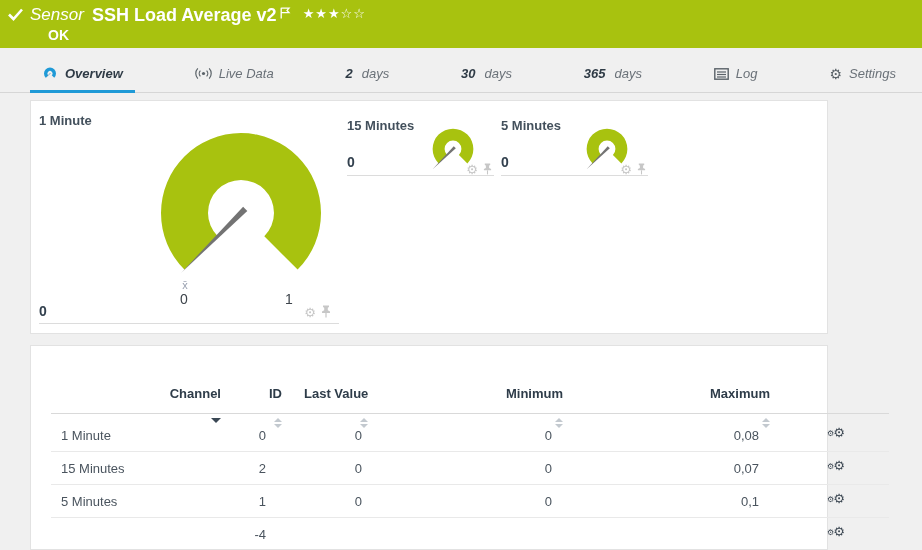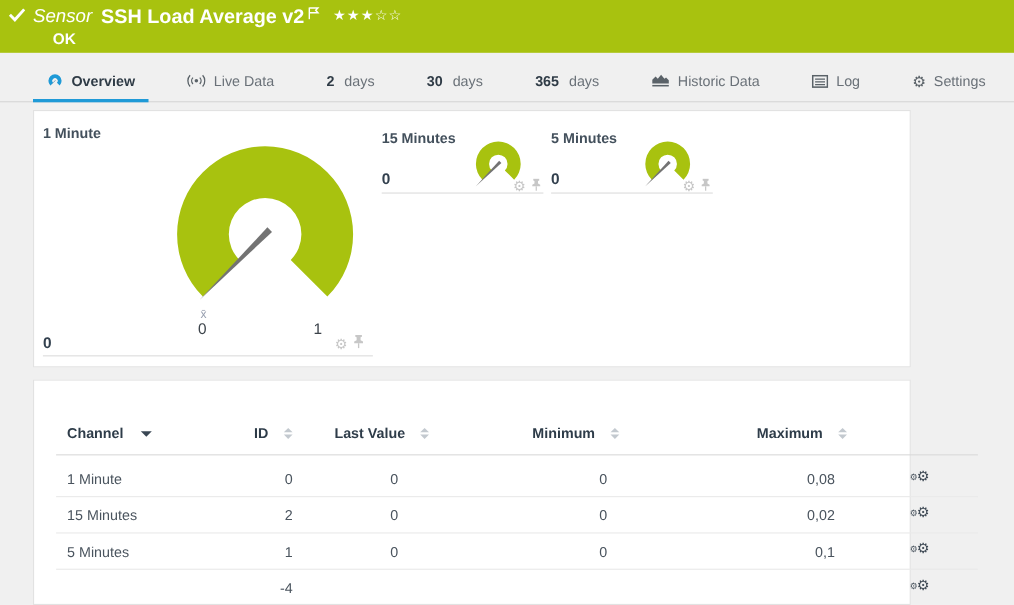--- a/index.html
+++ b/index.html
@@ -14,21 +14,21 @@
   .gb-line1 { position:absolute; left:30px; top:4px; display:flex; align-items:flex-start; }
   .gb-kind { font-style:italic; font-size:17px; margin-right:8px; line-height:22px; }
   .gb-title { font-weight:bold; font-size:18px; line-height:22px; }
   .gb-flag { margin-left:3px; margin-top:1px; }
   .gb-stars { margin-left:12px; font-size:13px; letter-spacing:1px; margin-top:2px; }
   .gb-status { position:absolute; left:48px; top:27px; font-size:14px; font-weight:bold; }
 
   
   .tab-bar { position:absolute; top:48px; left:0; width:922px; height:45px;
     display:flex; align-items:flex-end; justify-content:space-between;
-    padding:0 14px 0 30px; border-bottom:1px solid #d6d6d6; }
+    padding:0 14px 0 30px; border-bottom:1px solid #d6d6d6;font-style:italic; }
   .tab { position:relative; display:flex; align-items:center; gap:7px;
     padding:9px 12px 11px; font-size:13px; color:#6a7178; cursor:pointer; white-space:nowrap; }
   .tab .num { font-weight:bold; color:#2f3b46; margin-right:2px; }
   .tab.active { color:#2f3b46; font-weight:bold; }
   .tab.active::after { content:""; position:absolute; left:0; right:0; bottom:-1px;
     height:3px; background:#1f9ad7; }
   .tab svg { display:block; }
 
   
   .panel { position:absolute; left:30px; width:798px; background:#fff;
@@ -41,29 +41,29 @@
   .blk-value { font-size:14px; font-weight:bold; color:#32404e; }
   .u-line { position:absolute; height:1px; background:#dcdcdc; }
   .icon-row { position:absolute; display:flex; gap:5px; justify-content:flex-end;
     align-items:center; color:#c7c7c7; }
   .icon-row .g { font-size:13px; line-height:12px; cursor:pointer; color:#c7c7c7; }
 
   
   .thead, .trow { position:absolute; left:0; width:100%; height:20px; font-size:13px; }
   .thead { top:38px; color:#2e3c49; font-weight:bold; }
   .tcell { position:absolute; top:0; line-height:20px; }
-  .hflex { display:flex; align-items:center; gap:14px; }
+  .hflex { display:flex; align-items:flex-end; gap:14px;flex-direction:column; }
   .hflex.right { justify-content:flex-end; }
   .c-channel { left:30px; width:160px; }
   .c-id      { left:150px; width:85px;  text-align:right; }
   .c-last    { left:231px; width:100px; text-align:right; }
   .c-min     { left:421px; width:100px; text-align:right; }
   .c-max     { left:628px; width:100px; text-align:right; }
   .c-gears   { left:793px; width:24px; text-align:center; }
-  .h-id   { left:139px; width:96px; }
+  .h-id   { left:155px; width:96px; }
   .h-last { left:273px; }
   .h-min  { left:421px; width:111px; }
   .h-max  { left:628px; width:111px; }
   .trow { color:#4a545e; }
   .rline { position:absolute; left:20px; width:838px; height:1px; background:#e9e9e9; }
   .hline { position:absolute; left:20px; width:838px; height:1px; background:#d9d9d9; top:67px; }
   .sort-stack { display:inline-flex; flex-direction:column; gap:2px; }
   .tri-up { width:0; height:0; border-left:4px solid transparent; border-right:4px solid transparent;
     border-bottom:4px solid #c3c9cf; }
   .tri-dn { width:0; height:0; border-left:4px solid transparent; border-right:4px solid transparent;
@@ -124,29 +124,20 @@
     <div class="tab">
       <span class="num">30</span>
       <span>days</span>
     </div>
     <div class="tab">
       <span class="num">365</span>
       <span>days</span>
     </div>
     <div class="tab">
       <span>
-        <svg width="17" height="13" viewBox="0 0 17 13">
-            <polygon points="1,9 1,5.5 4,2.5 6,4.5 9,1 12,4.5 13.5,3.5 16,6 16,9" fill="#5a6268"></polygon>
-            <rect x="1" y="10.2" width="15" height="1.4" fill="#5a6268"></rect>
-          </svg>
-      </span>
-      <span>Historic Data</span>
-    </div>
-    <div class="tab">
-      <span>
         <svg width="15" height="12" viewBox="0 0 15 12">
             <rect x="0.8" y="0.8" width="13.4" height="10.4" fill="none" stroke="#5a6268" stroke-width="1.4"></rect>
             <line x1="3" y1="4" x2="12" y2="4" stroke="#5a6268" stroke-width="1.2"></line>
             <line x1="3" y1="6.5" x2="12" y2="6.5" stroke="#5a6268" stroke-width="1.2"></line>
             <line x1="3" y1="9" x2="12" y2="9" stroke="#5a6268" stroke-width="1.2"></line>
           </svg>
       </span>
       <span>Log</span>
     </div>
     <div class="tab">
@@ -260,21 +251,21 @@
       <div class="tcell c-max">0,08</div>
       <div class="tcell c-gears"><span class="gears-ic"><span class="gbig">⚙</span><span class="gsmall">⚙</span></span></div>
     </div>
     <div class="rline" style="top:105px;"></div>
 
     <div class="trow" style="top:113px;">
       <div class="tcell c-channel">15 Minutes</div>
       <div class="tcell c-id">2</div>
       <div class="tcell c-last">0</div>
       <div class="tcell c-min">0</div>
-      <div class="tcell c-max">0,02</div>
+      <div class="tcell c-max">0,07</div>
       <div class="tcell c-gears"><span class="gears-ic"><span class="gbig">⚙</span><span class="gsmall">⚙</span></span></div>
     </div>
     <div class="rline" style="top:138px;"></div>
 
     <div class="trow" style="top:146px;">
       <div class="tcell c-channel">5 Minutes</div>
       <div class="tcell c-id">1</div>
       <div class="tcell c-last">0</div>
       <div class="tcell c-min">0</div>
       <div class="tcell c-max">0,1</div>

